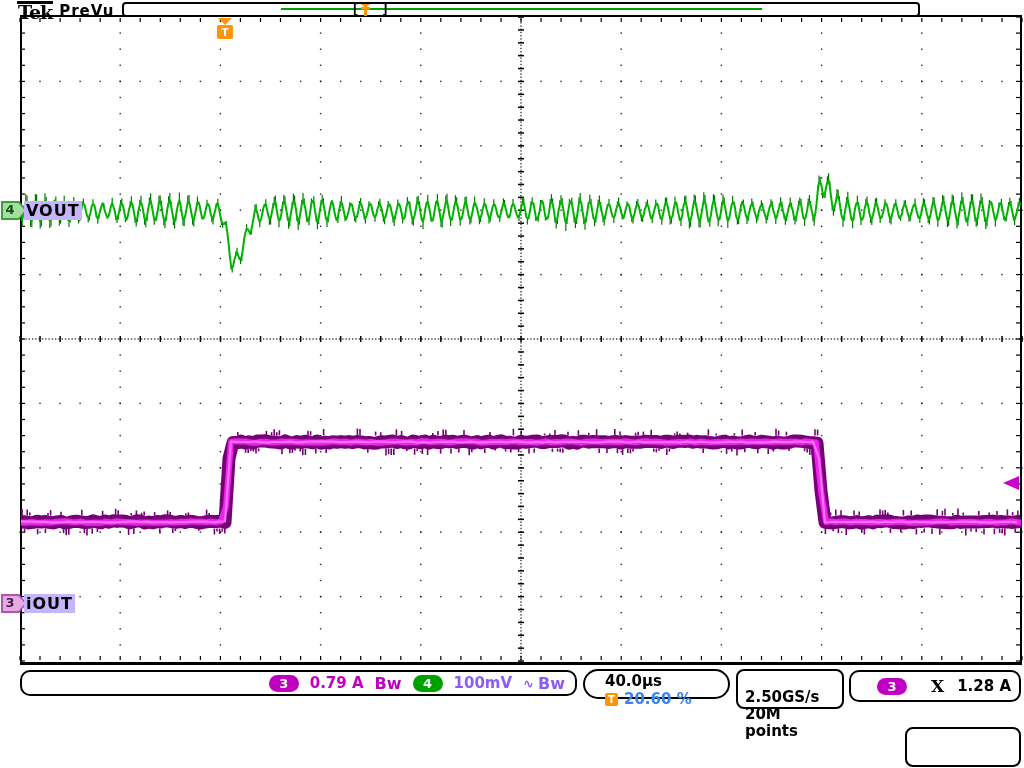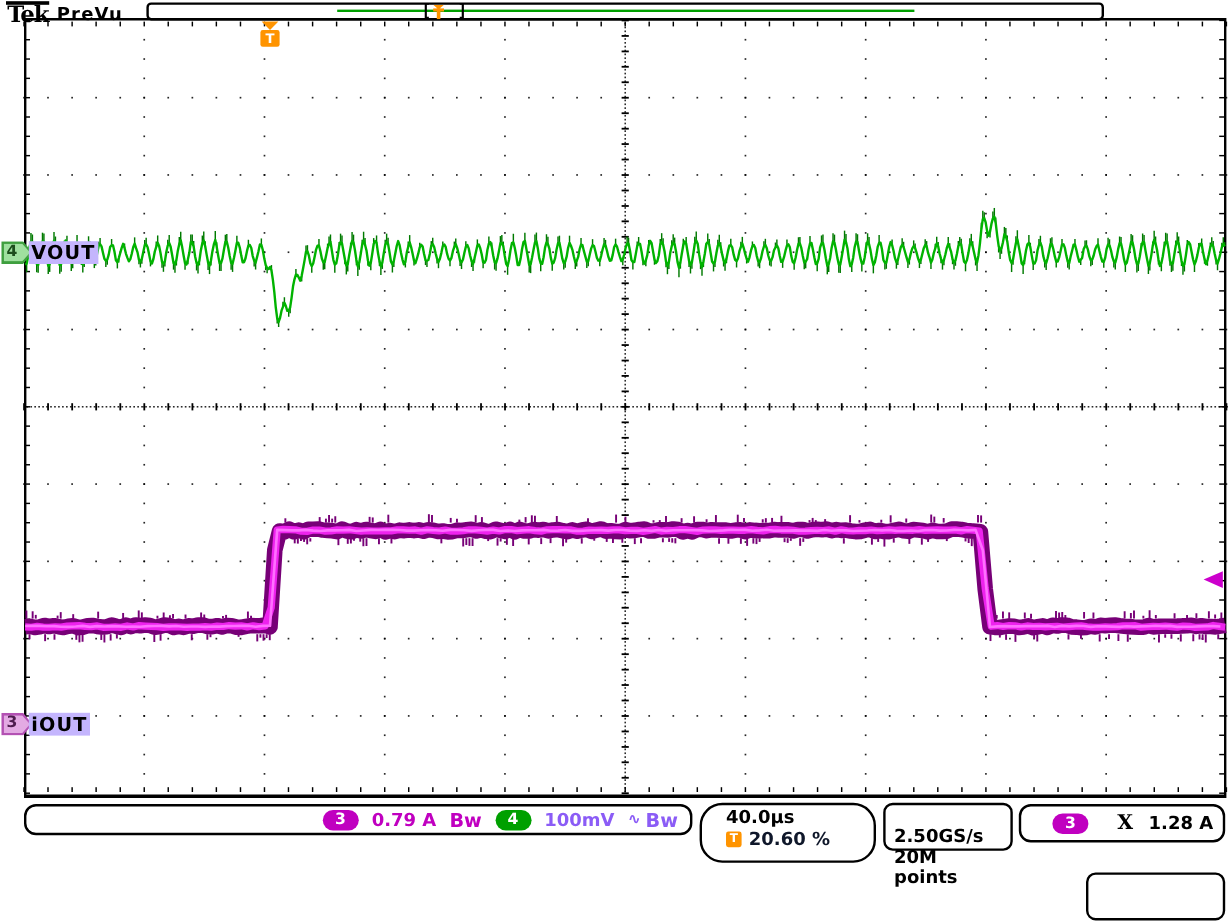--- a/index.html
+++ b/index.html
@@ -1,20 +1,20 @@
 <!DOCTYPE html>
 <html><head>
 <meta charset="utf-8">
 <style>
   html,body{margin:0;padding:0}
   body{width:1024px;height:768px;position:relative;background:#fff;overflow:hidden;
        font-family:"DejaVu Sans",sans-serif;color:#000}
 
   
-  .logo{position:absolute;left:5px;top:1px;display:flex;align-items:flex-end;z-index:4}
+  .logo{position:absolute;left:17px;top:1px;display:flex;align-items:center;z-index:4}
   .tek{font-family:"DejaVu Serif",serif;font-weight:bold;font-size:19px;line-height:17px;
        border-top:3px solid #000;padding:0 1px;letter-spacing:-1px}
   .prevu{font-size:15px;font-weight:bold;line-height:18px;margin-left:6px;letter-spacing:1px}
 
   .record-bar{position:absolute;left:122px;top:2px;width:798px;height:15px;background:#fff;
               border:2px solid #000;border-radius:4px;box-sizing:border-box;z-index:3}
   .record-line{position:absolute;left:157px;top:4px;width:481px;height:2px;background:#00a000}
   .bracket{position:absolute;top:-3px;font:bold 14px "DejaVu Sans Mono",monospace;color:#000}
   .bracket.l{left:227px}.bracket.r{left:257px}
   .bar-trig{position:absolute;left:235px;top:0}
@@ -37,26 +37,26 @@
   .rbox{position:absolute;background:#fff;border:2px solid #000;border-radius:10px;
         box-sizing:border-box;z-index:2}
   .box-ch{left:20px;top:670px;width:557px;height:26px;display:flex;align-items:center;
           justify-content:flex-end;gap:11px;padding-right:10px;font:bold 15px "DejaVu Sans",sans-serif}
   .oval{display:inline-block;min-width:30px;height:17px;border-radius:9px;color:#fff;
         font:bold 13px/17px "DejaVu Sans",sans-serif;text-align:center}
   .mag{color:#c000c0}.grn{color:#8b5cf6}
   .bw{font-size:16px;font-weight:bold;letter-spacing:0}
   .sine{font-size:13px;font-weight:bold;margin-right:-7px}
 
-  .box-tb{left:583px;top:669px;width:147px;height:50px;padding:2px 20px;border-radius:19px}
+  .box-tb{left:583px;top:669px;width:147px;height:30px;padding:2px 20px;border-radius:19px}
   .box-tb .l1{font:bold 15px "DejaVu Sans",sans-serif;line-height:17px}
   .box-tb .l2{display:flex;align-items:center;line-height:17px}
   .t-icon{width:13px;height:13px;background:#ff9400;border-radius:2px;color:#fff;
           font:bold 10px/13px "DejaVu Sans",sans-serif;text-align:center;margin-right:6px}
-  .orange{color:#0f172a;font:bold 15px "DejaVu Sans",sans-serif}
+  .orange{color:#3b82f6;font:bold 15px "DejaVu Sans",sans-serif}
 
   .box-acq{left:736px;top:669px;width:108px;height:39px;padding:18px 7px;border-radius:8px;
            font:bold 15px "DejaVu Sans",sans-serif;line-height:17px}
 
   .box-trg{left:849px;top:670px;width:172px;height:32px;border-radius:10px;display:flex;
            align-items:center;padding:0 8px 0 26px;font:bold 15px "DejaVu Sans",sans-serif}
   .slope{font-family:"DejaVu Serif",serif;font-weight:bold;font-size:17px;margin:0 auto 0 24px}
 
   .box-date{left:905px;top:727px;width:116px;height:40px;border-radius:8px;padding:1px 5px;
             font:bold 14px "DejaVu Sans",sans-serif;line-height:18px;white-space:pre}

